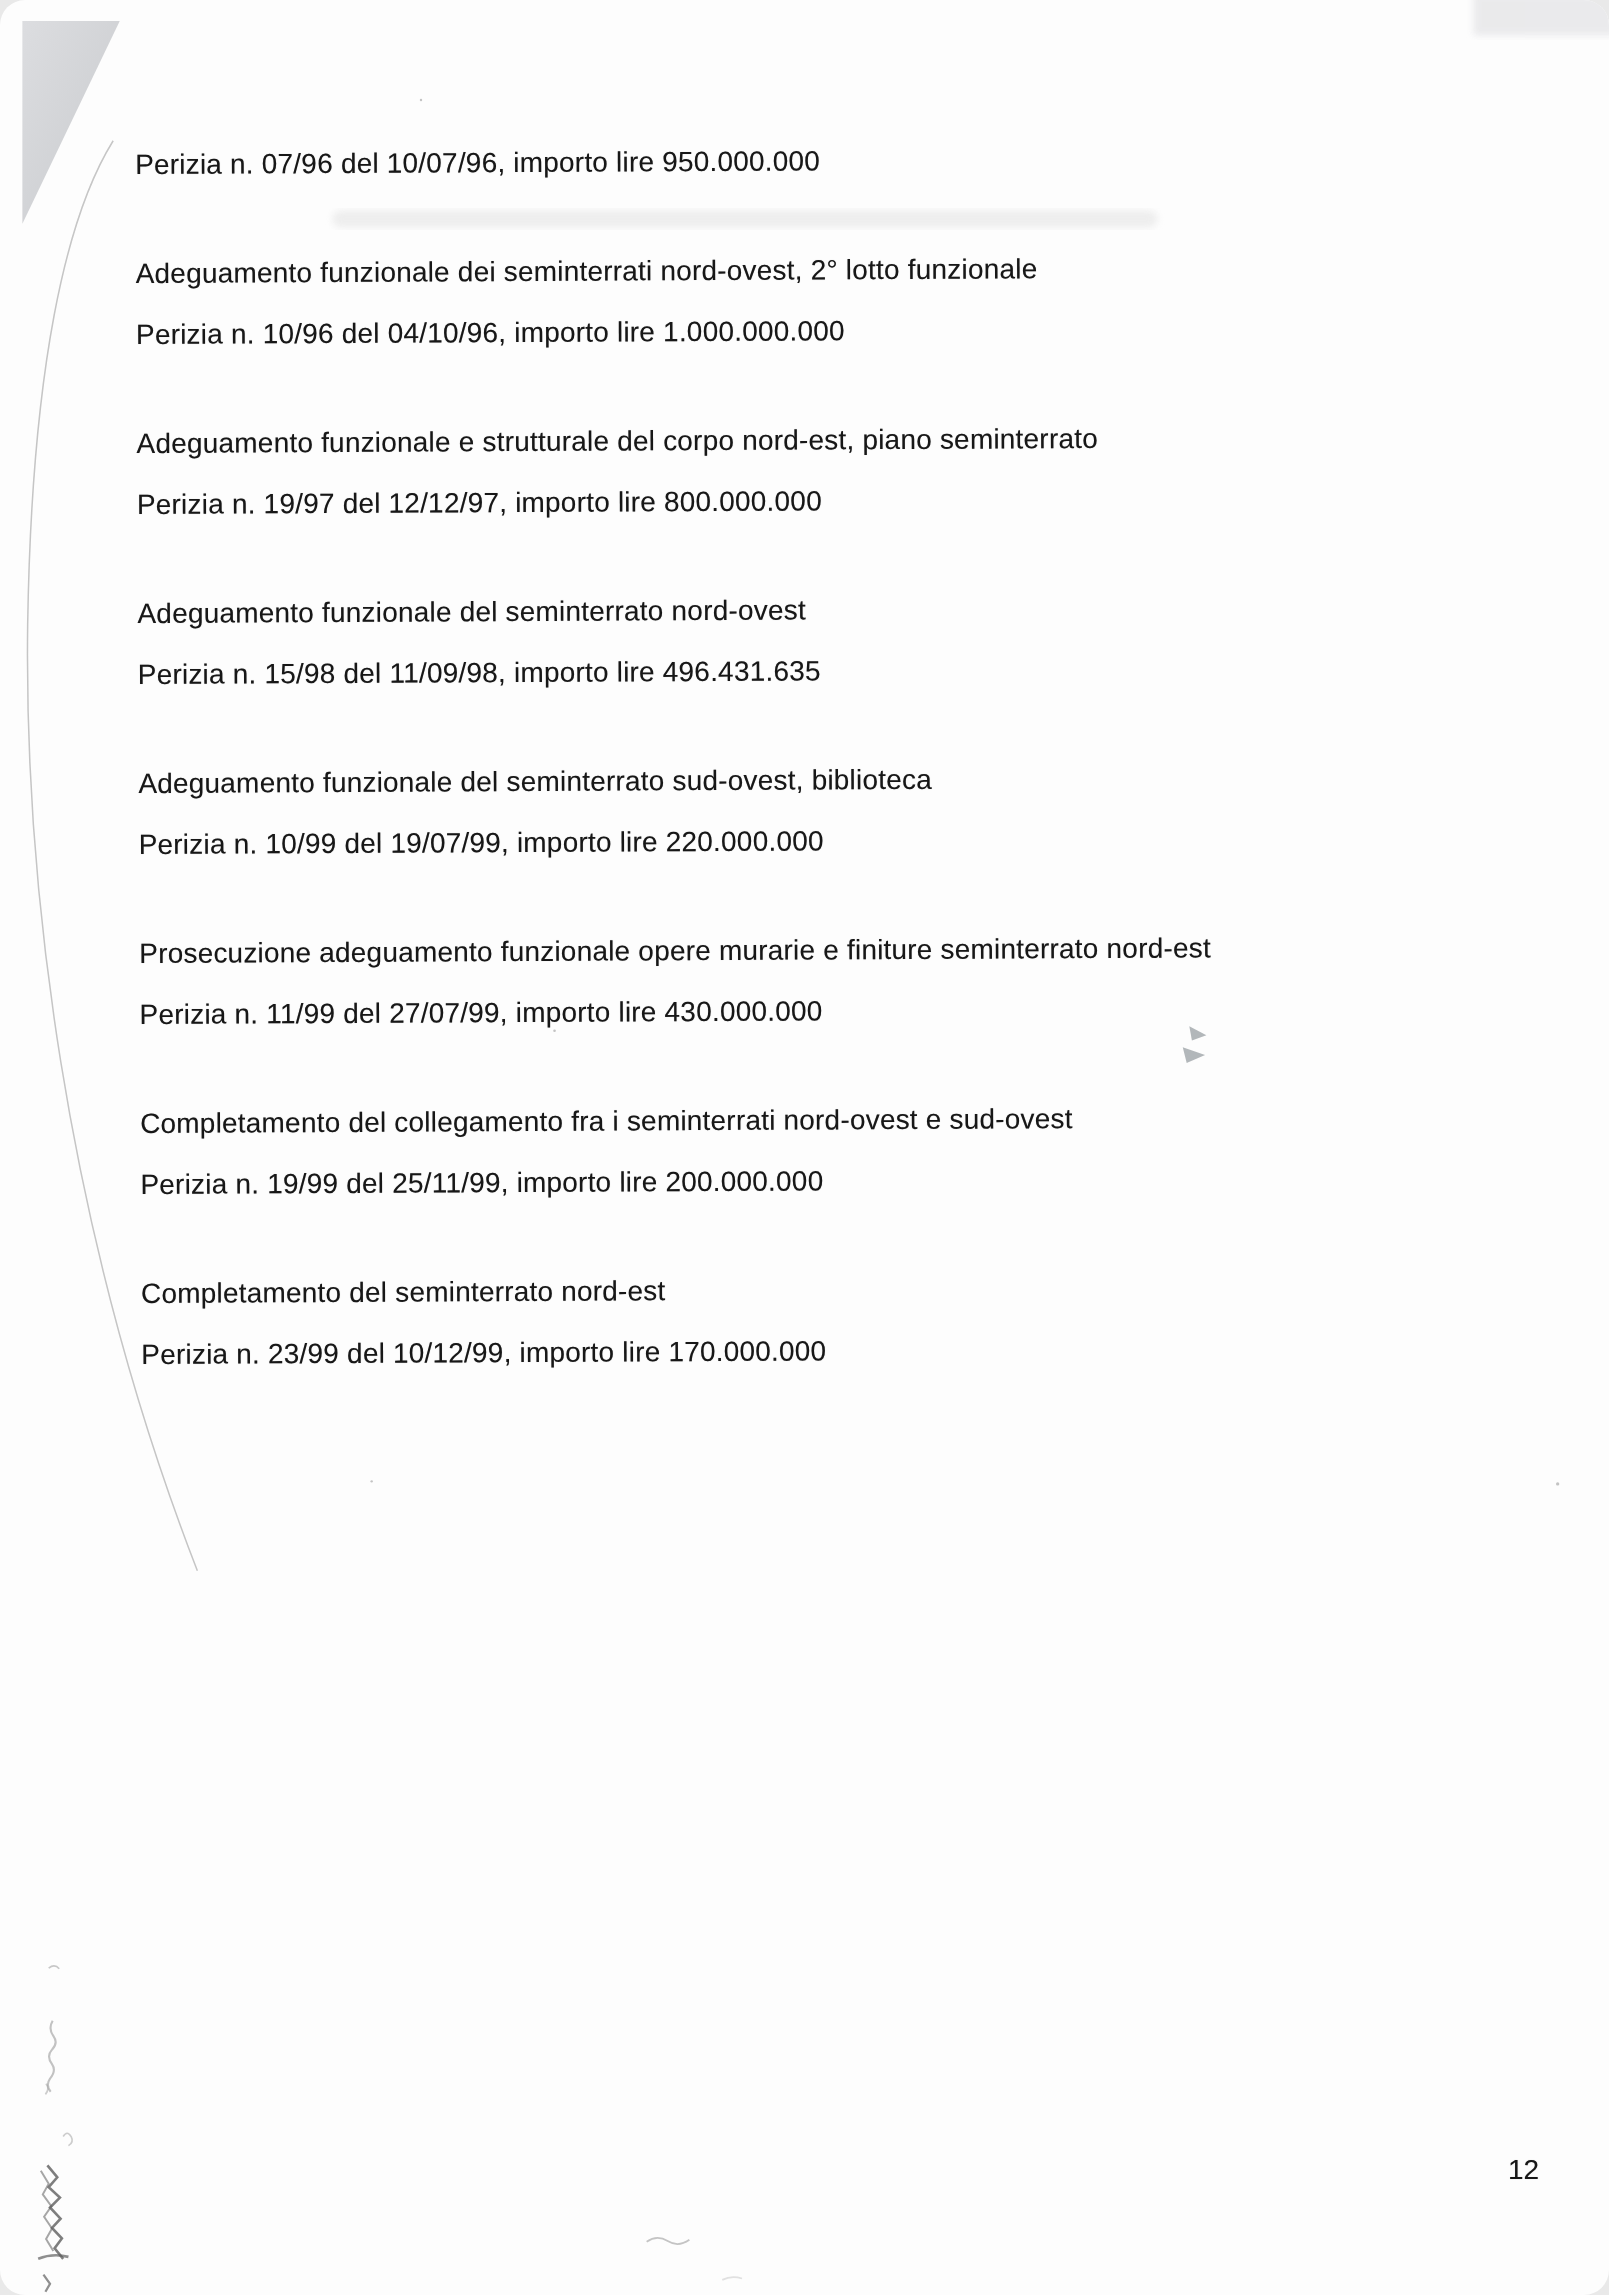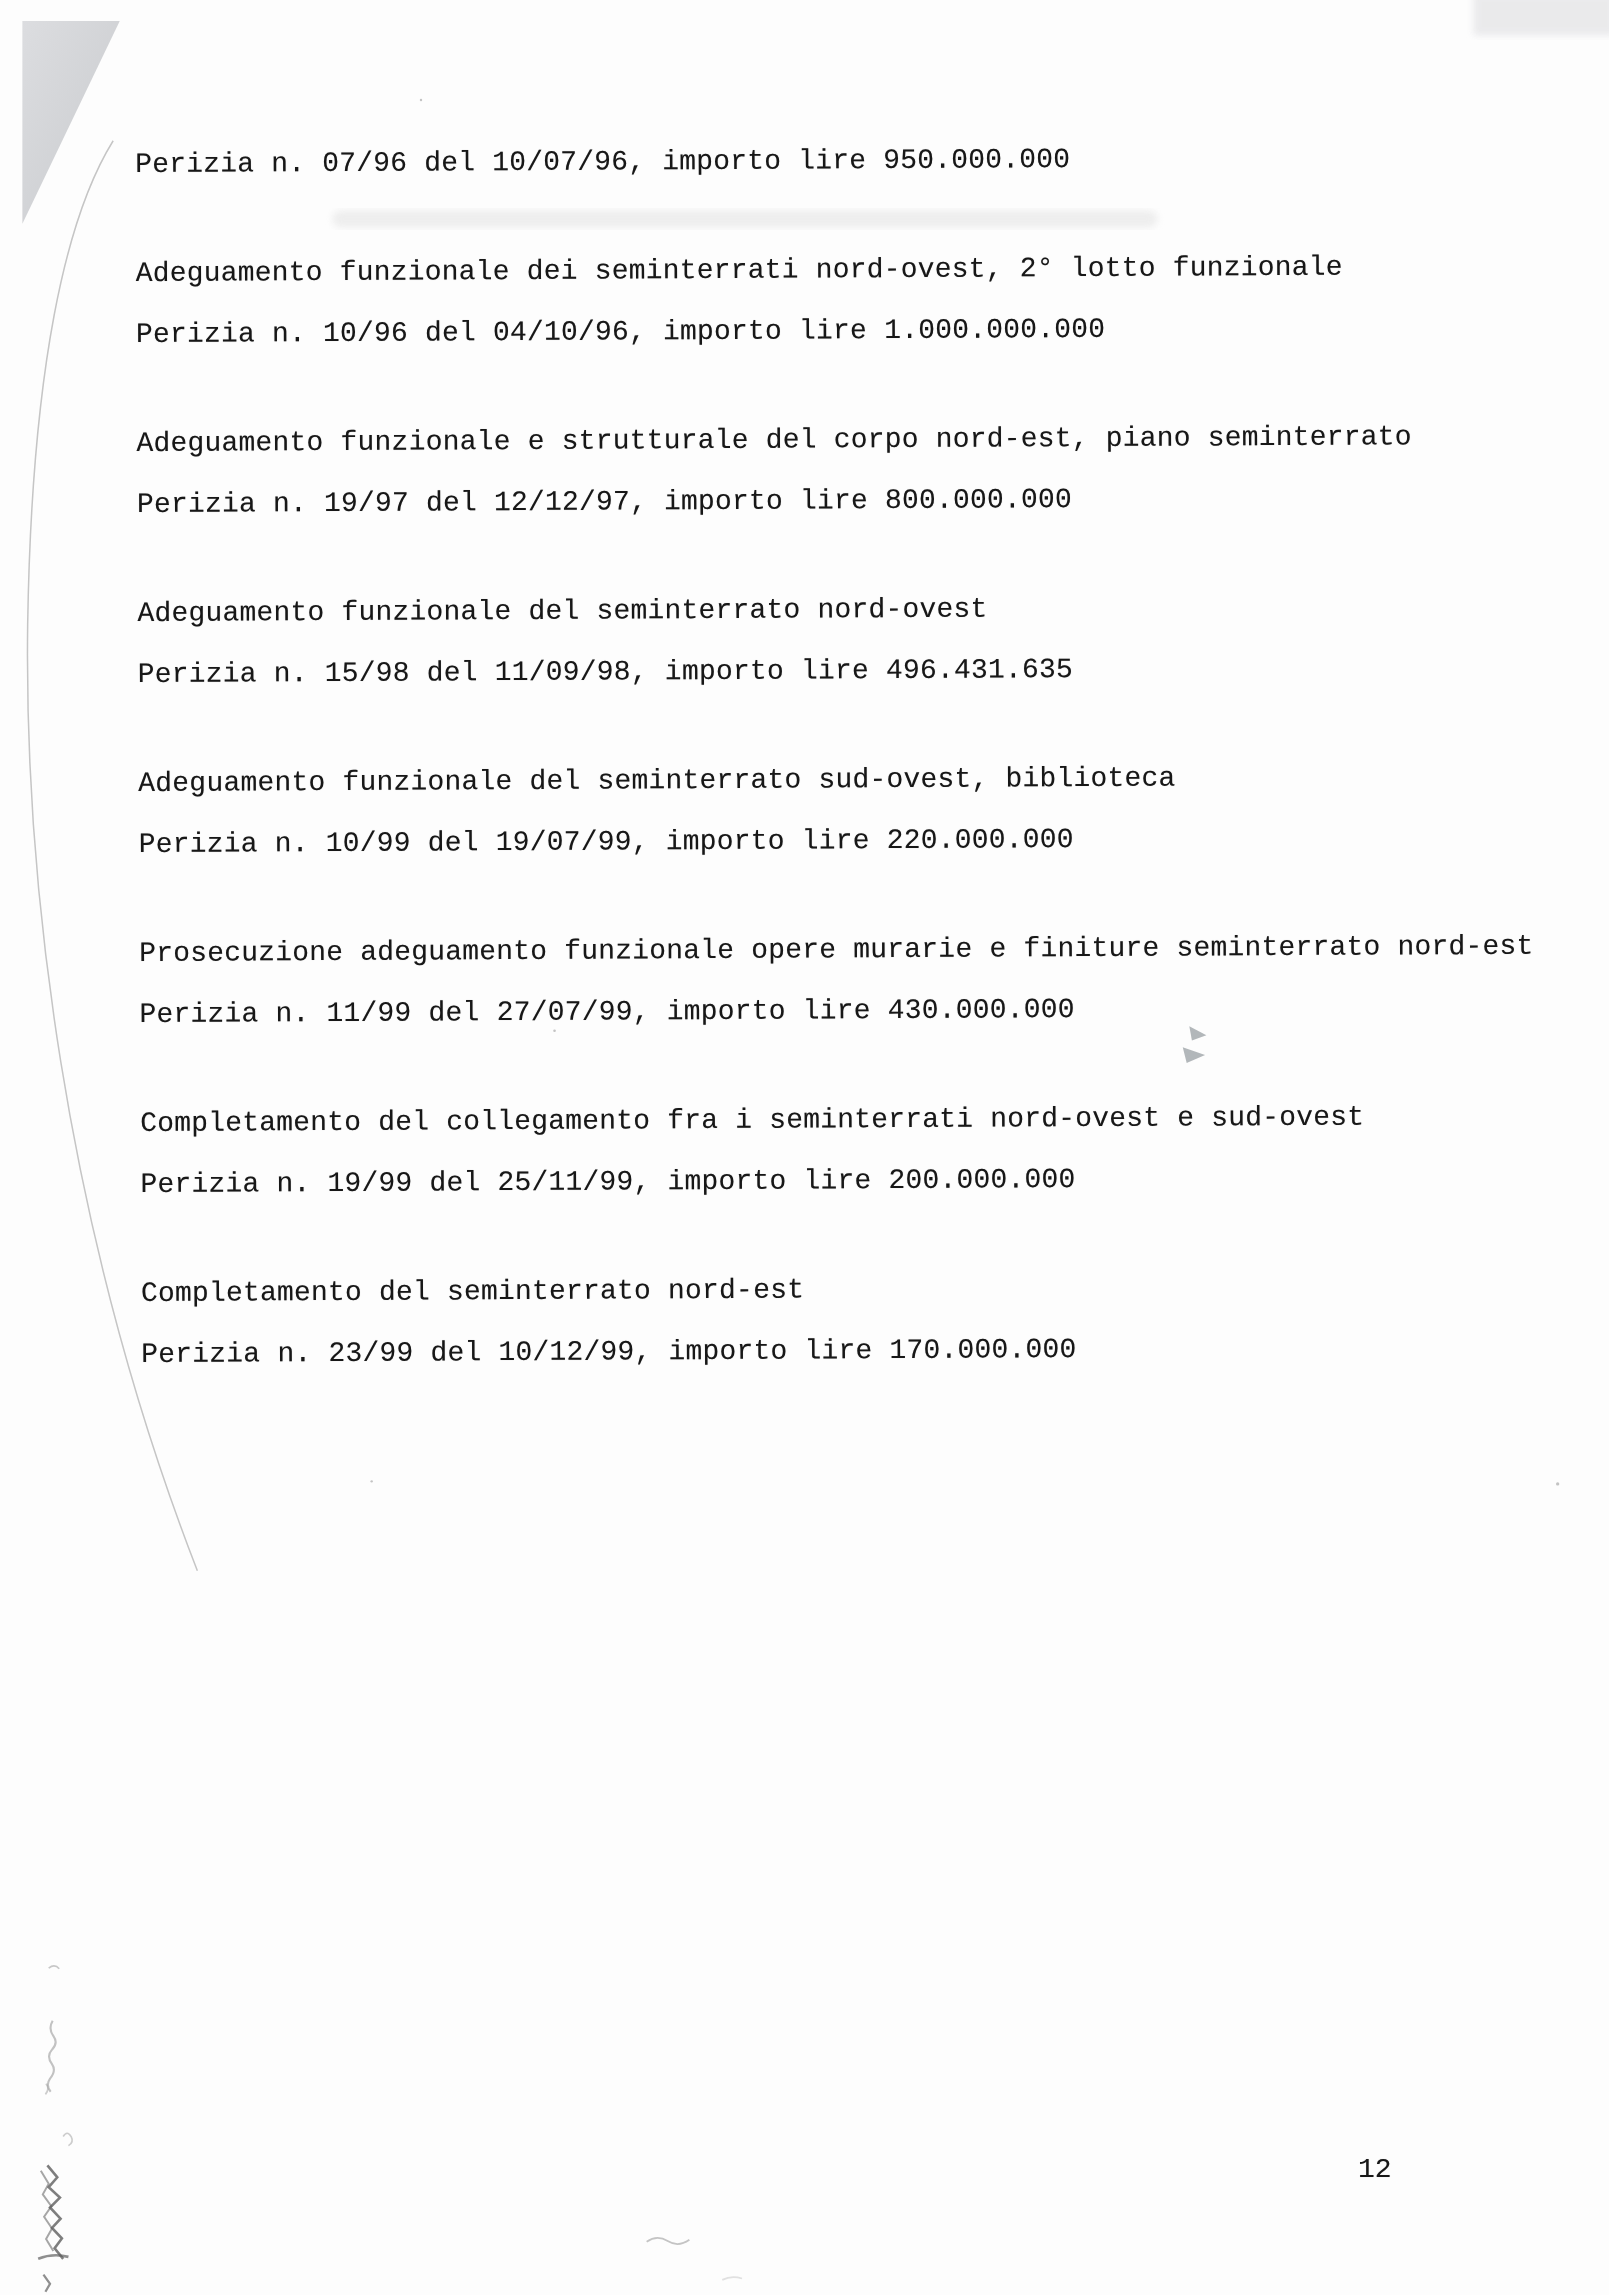--- a/index.html
+++ b/index.html
@@ -9,40 +9,41 @@
     --artifact-gray:#b3b3b3;
     --smudge-gray:#9b9b9b;
     --scribble-dark:#5f5f5f;
   }
   html,body{margin:0;padding:0;background:#e9e9e9;}
   .page{
     position:relative;
     width:1609px;height:2295px;
     background:var(--paper);
     overflow:hidden;
-    font-family:Liberation Mono, monospace;
+    font-family:Liberation Sans, sans-serif;
     color:var(--ink);
+    border-radius:25px;
   }
   .artifacts{position:absolute;left:0;top:0;width:1609px;height:2295px;pointer-events:none;}
   .content{
     position:absolute;left:135px;top:148px;width:1290px;
     transform:rotate(-0.3deg);
     transform-origin:0 0;
   }
   .line{
     margin:0;height:33px;line-height:33px;
     font-size:28px;white-space:nowrap;
     letter-spacing:0.2px;
     color:var(--ink);
     text-shadow:0 0 0.7px rgba(25,25,25,.38);
   }
   .entry .detail.after-title{margin-top:28px;}
   .entry + .entry{margin-top:76px;}
   .page-number{
-    position:absolute;left:1358px;top:2153px;
+    position:absolute;left:1508px;top:2153px;
     font-size:28px;line-height:33px;
     color:var(--ink);
     text-shadow:0 0 0.7px rgba(25,25,25,.38);
   }
 </style>
 </head>
 <body>
 
 <div class="page">
 

